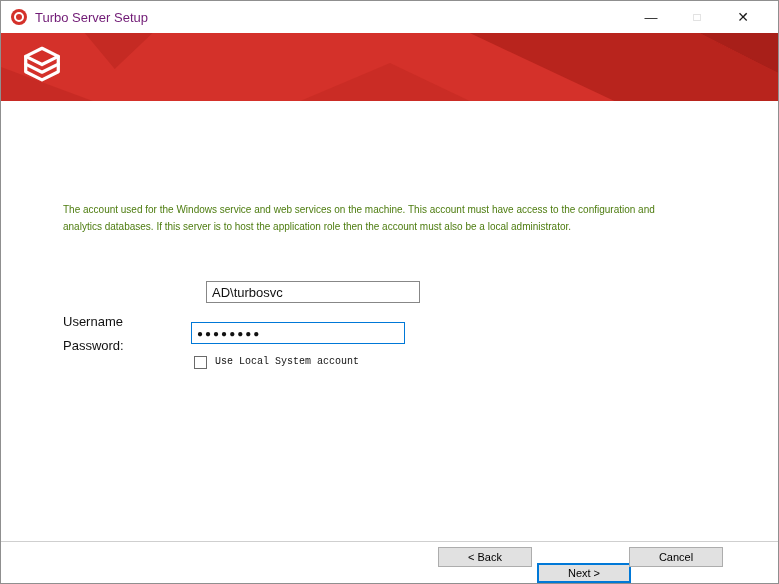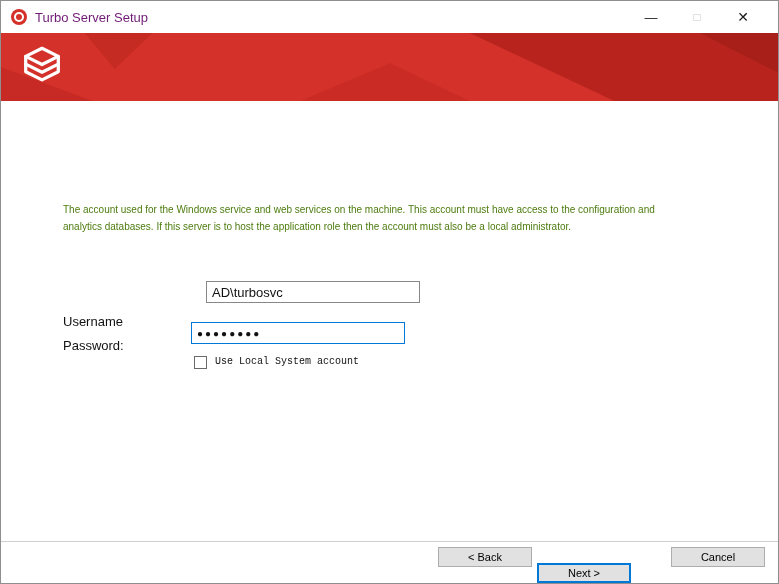--- a/index.html
+++ b/index.html
@@ -103,21 +103,21 @@
   .btn {
     position: absolute; top: 546px; width: 94px; height: 20px;
     background: #e1e1e1; border: 1px solid #adadad;
     font-family: "Liberation Sans", "DejaVu Sans", sans-serif;
     font-size: 11px; color: #000000;
     display: flex; align-items: center; justify-content: center;
     cursor: default;
   }
   .btn-back { left: 437px; }
   .btn-next { left: 536px; border: 2px solid var(--focus-blue, #0078d7); margin-top: 16px; }
-  .btn-cancel { left: 670px; }
+  .btn-cancel { left: 628px; }
 </style>
 </head>
 <body>
 
 <div class="window">
 
   <div class="titlebar">
     <div class="app-icon"></div>
     <div class="title-text">Turbo Server Setup</div>
     <div class="win-controls">

